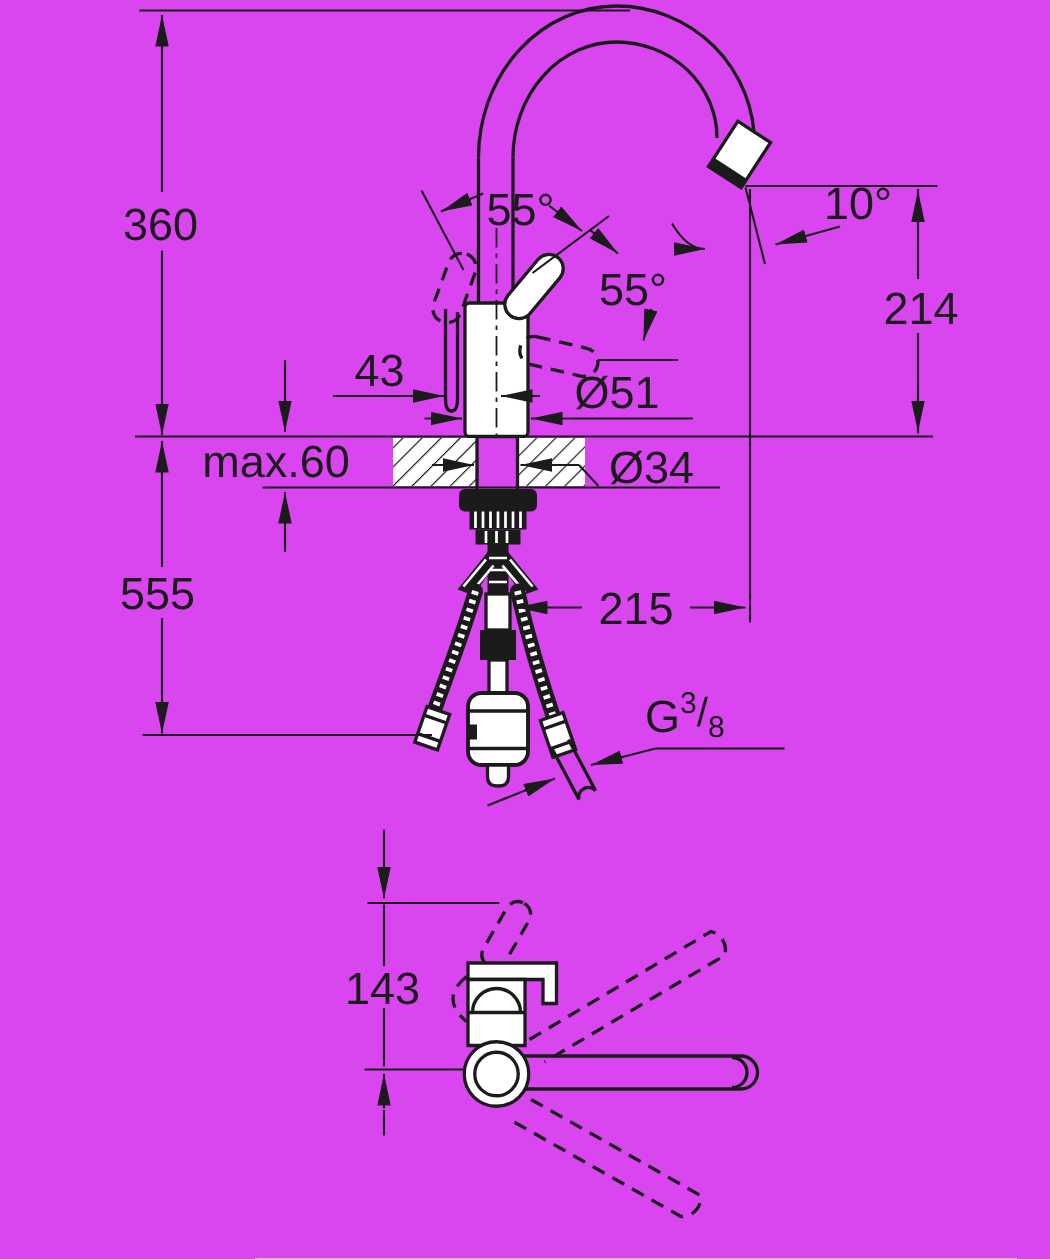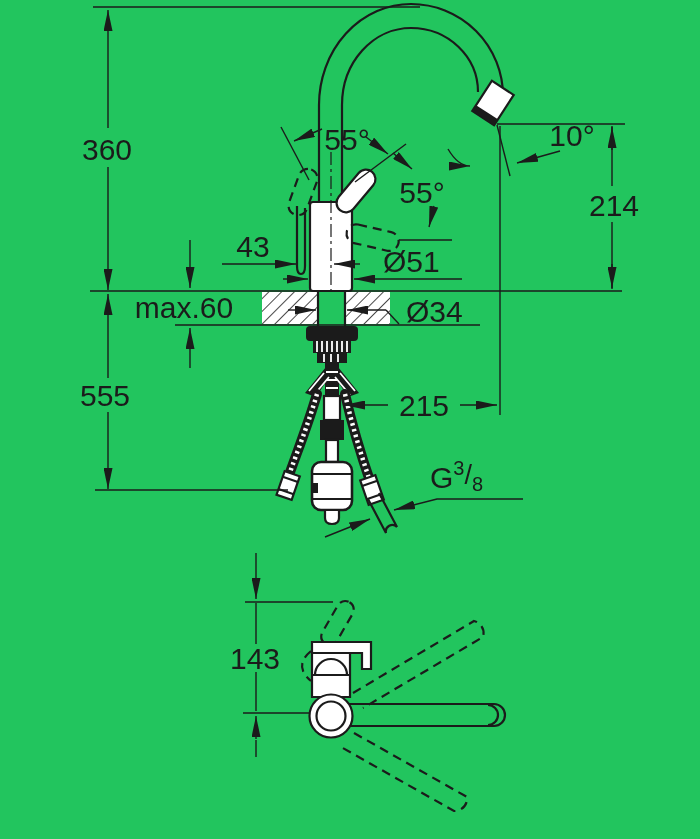--- a/index.html
+++ b/index.html
@@ -1,16 +1,16 @@
 <!DOCTYPE html>
 <html><head>
 <meta charset="utf-8">
 <style>
   html,body{margin:0;padding:0;background:#ffffff;}
-  .page{width:700px;height:839px;background:#22c55e;position:relative;overflow:hidden;}
+  .page{width:700px;height:839px;background:#d946ef;position:relative;overflow:hidden;}
   svg{display:block;}
   text{font-family:"Liberation Sans","DejaVu Sans",sans-serif;fill:#1b1b1b;}
   .dim-label{font-size:30px;}
   .thick{stroke:#1b1b1b;stroke-width:2.2;fill:none;}
   .thickf{stroke:#1b1b1b;stroke-width:2.2;fill:#ffffff;}
   .thin{stroke:#1b1b1b;stroke-width:1.4;fill:none;}
   .dashed{stroke:#1b1b1b;stroke-width:2.2;fill:none;stroke-dasharray:9 6;}
   .center{stroke:#1b1b1b;stroke-width:1.2;fill:none;stroke-dasharray:13 4 3 4;}
   .blk{fill:#1b1b1b;stroke:none;}
   .wht{stroke:#ffffff;stroke-width:1.8;fill:none;}

